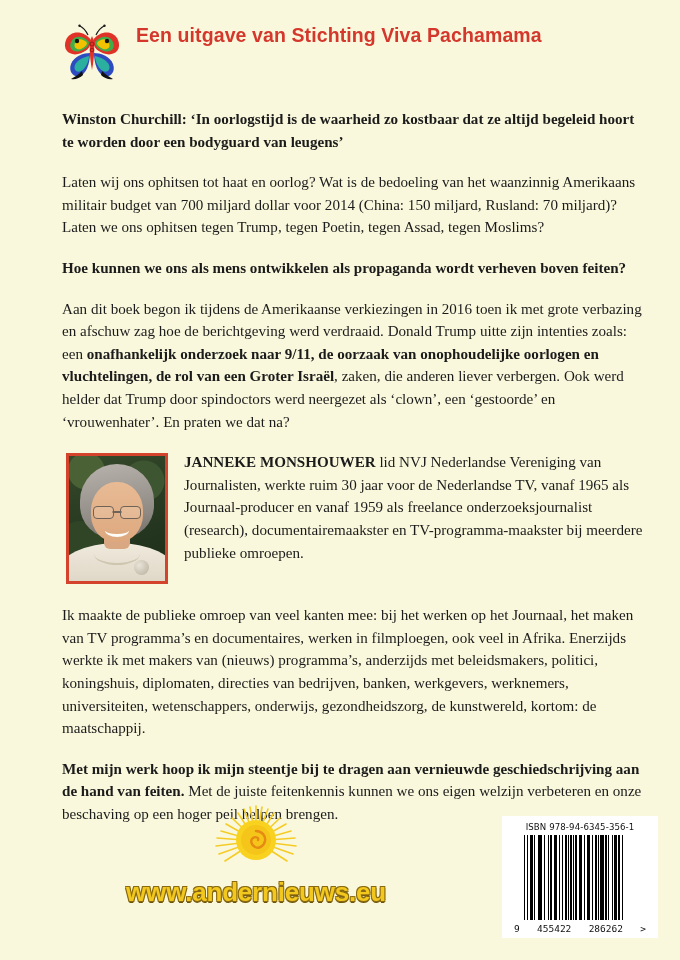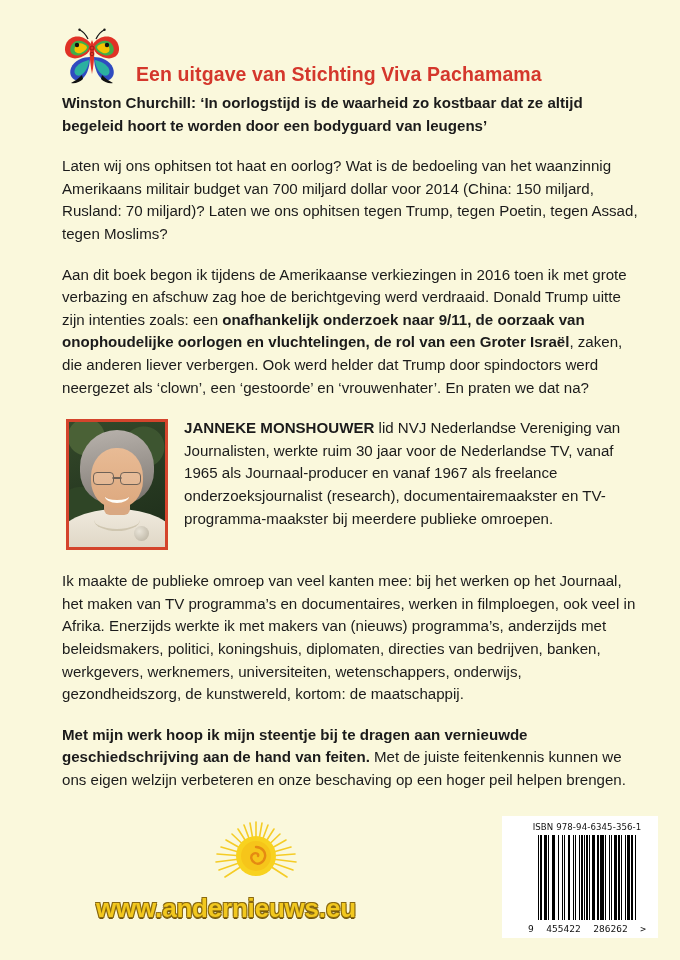--- a/index.html
+++ b/index.html
@@ -25,43 +25,44 @@
   }
 
   
   .publisher-header {
     position: absolute;
     left: 62px;
     top: 24px;
     width: 580px;
     height: 62px;
     display: flex;
-    align-items: flex-end;
+    align-items: flex-start;
     gap: 14px;
   }
   .butterfly-logo {
     width: 60px;
     height: 58px;
     flex: 0 0 60px;
     position: relative;
   }
   .publisher-title {
     font-size: 19.5px;
     font-weight: bold;
     color: #d4372c;
     letter-spacing: 0.1px;
     white-space: nowrap;
   }
 
   
   .content {
     position: absolute;
     left: 62px;
-    top: 92px;
+    top: 108px;
     width: 582px;
+    font-family: Liberation Serif, serif;
   }
 
   p.para {
     margin: 0 0 18px 0;
     font-size: 15.1px;
     line-height: 22.6px;
     color: #1b1b1b;
     text-align: left;
   }
   p.para.bold {
@@ -165,23 +166,23 @@
 
   
   .footer {
     position: absolute;
     left: 0; right: 0; bottom: 0;
     height: 150px;
   }
   .brand-mark {
     position: absolute;
     left: 96px;
-    bottom: 36px;
+    bottom: 52px;
     width: 320px;
-    text-align: left;
+    text-align: center;
   }
   .sun-logo {
     width: 86px;
     height: 70px;
     margin: 0 auto 2px auto;
     display: block;
   }
   .brand-url {
     font-size: 26px;
     font-weight: bold;
@@ -196,21 +197,21 @@
 
   
   .barcode-box {
     position: absolute;
     right: 22px;
     bottom: 22px;
     width: 156px;
     height: 122px;
     background: #ffffff;
     box-sizing: border-box;
-    padding: 6px 10px 4px 24px;
+    padding: 6px 10px 4px 10px;
     display: flex;
     flex-direction: column;
   }
   .isbn-text {
     font-family: "DejaVu Sans", sans-serif;
     font-size: 8.6px;
     color: #111;
     text-align: center;
     letter-spacing: 0.1px;
     margin-bottom: 3px;
@@ -286,38 +287,39 @@
     </div>
     <div class="publisher-title">Een uitgave van Stichting Viva Pachamama</div>
   </div>
 
   <div class="content">
 
     <p class="para bold tight">Winston Churchill: ‘In oorlogstijd is de waarheid zo kostbaar dat ze altijd begeleid hoort te worden door een bodyguard van leugens’</p>
 
     <p class="para">Laten wij ons ophitsen tot haat en oorlog? Wat is de bedoeling van het waanzinnig Amerikaans militair budget van 700 miljard dollar voor 2014 (China: 150 miljard, Rusland: 70 miljard)? Laten we ons ophitsen tegen Trump, tegen Poetin, tegen Assad, tegen Moslims?</p>
 
+    <p class="para bold tight">Hoe kunnen we ons als mens ontwikkelen als propaganda wordt verheven boven feiten?</p>
 
     <p class="para"><span>Aan dit boek begon ik tijdens de Amerikaanse verkiezingen in 2016 toen ik met grote verbazing en afschuw zag hoe de berichtgeving werd verdraaid. Donald Trump uitte zijn intenties zoals: een </span><b>onafhankelijk onderzoek naar 9/11, de oorzaak van onophoudelijke oorlogen en vluchtelingen, de rol van een Groter Israël</b><span>, zaken, die anderen liever verbergen. Ook werd helder dat Trump door spindoctors werd neergezet als ‘clown’, een ‘gestoorde’ en ‘vrouwenhater’. En praten we dat na?</span></p>
 
     <div class="bio-block">
       <div class="portrait-frame">
         <div class="pf-bg"></div>
         <div class="pf-shoulders"></div>
         <div class="pf-neck"></div>
         <div class="pf-hair"></div>
         <div class="pf-face"></div>
         <div class="pf-glass l"></div>
         <div class="pf-glass r"></div>
         <div class="pf-bridge"></div>
         <div class="pf-smile"></div>
         <div class="pf-necklace"></div>
         <div class="pf-brooch"></div>
       </div>
-      <p class="para"><b>JANNEKE MONSHOUWER</b><span> lid NVJ Nederlandse Vereniging van Journalisten, werkte ruim 30 jaar voor de Nederlandse TV, vanaf 1965 als Journaal-producer en vanaf 1967 als freelance onderzoeksjournalist (research), documentairemaakster en TV-programma-maakster bij meerdere publieke omroepen.</span></p>
+      <p class="para"><b>JANNEKE MONSHOUWER</b><span> lid NVJ Nederlandse Vereniging van Journalisten, werkte ruim 30 jaar voor de Nederlandse TV, vanaf 1965 als Journaal-producer en vanaf 1959 als freelance onderzoeksjournalist (research), documentairemaakster en TV-programma-maakster bij meerdere publieke omroepen.</span></p>
     </div>
 
     <p class="para">Ik maakte de publieke omroep van veel kanten mee: bij het werken op het Journaal, het maken van TV programma’s en documentaires, werken in filmploegen, ook veel in Afrika. Enerzijds werkte ik met makers van (nieuws) programma’s, anderzijds met beleidsmakers, politici, koningshuis, diplomaten, directies van bedrijven, banken, werkgevers, werknemers, universiteiten, wetenschappers, onderwijs, gezondheidszorg, de kunstwereld, kortom: de maatschappij.</p>
 
     <p class="para"><b>Met mijn werk hoop ik mijn steentje bij te dragen aan vernieuwde geschiedschrijving aan de hand van feiten.</b><span> Met de juiste feitenkennis kunnen we ons eigen welzijn verbeteren en onze beschaving op een hoger peil helpen brengen.</span></p>
   </div>
 
   <div class="footer">
 
     <div class="brand-mark">

